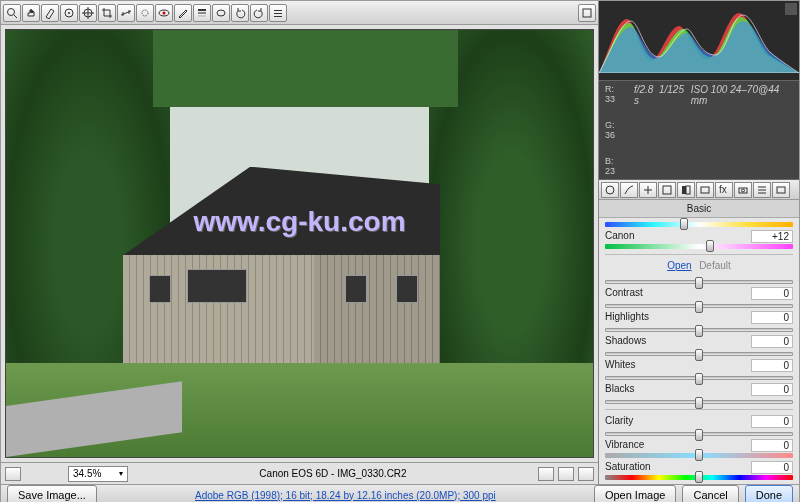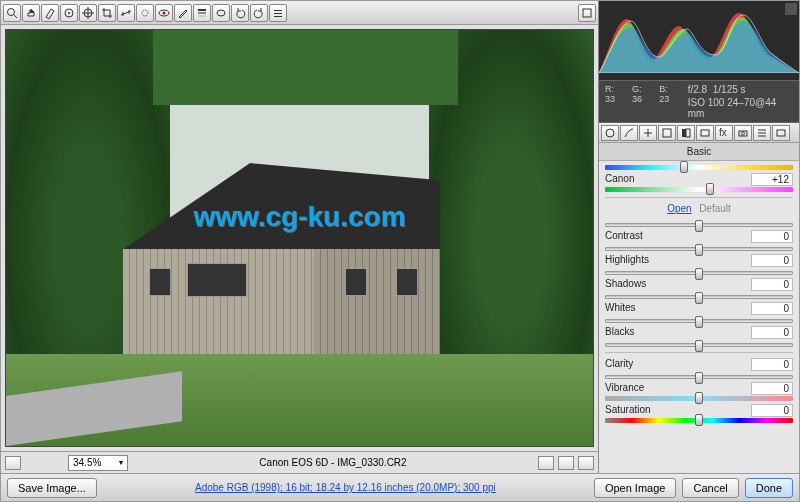--- a/index.html
+++ b/index.html
@@ -19,36 +19,36 @@
 .trees-r { position: absolute; right:0; top:0; width: 28%; height: 100%; background: radial-gradient(ellipse at center, #2f5e29 30%, #1d3f19 70%, #2f5e29 100%); }
 .trees-t { position: absolute; left:25%; top:0; width: 52%; height: 18%; background: #3a6b33; }
 .grass { position: absolute; left:0; right:0; bottom:0; height:22%; background: linear-gradient(#6d9a4e,#4b7a33); }
 .road { position: absolute; left:0; bottom:0; width: 30%; height: 12%; background: #b0b0b0; transform: skewY(-8deg); transform-origin: left bottom; }
 .barn { position: absolute; left: 20%; top: 32%; width: 54%; height: 46%; }
 .roof { width:100%; height:45%; background: #2b2b2b; clip-path: polygon(0 100%, 40% 0, 100% 20%, 100% 100%); }
 .walls { width:100%; height:55%; display:flex; }
 .wall-l { flex:1; background: repeating-linear-gradient(90deg,#b0aa9a 0,#b0aa9a 6px,#8f8a7c 6px,#8f8a7c 7px); }
 .wall-r { width:40%; background: repeating-linear-gradient(90deg,#a09a8c 0,#a09a8c 6px,#7f7a6c 6px,#7f7a6c 7px); }
 .win { position:absolute; width:22px; height:28px; background:#333; border:1px solid #999; }
-.watermark { position:absolute; top:45%; left:50%; transform:translate(-50%,-50%); font-size:28px; font-weight:bold; color:#0ea5e9; text-shadow:1px 1px 0 #666; white-space:nowrap; pointer-events:none; }
+.watermark { position:absolute; top:45%; left:50%; transform:translate(-50%,-50%); font-size:28px; font-weight:bold; color:#c4b5fd; text-shadow:1px 1px 0 #666; white-space:nowrap; pointer-events:none; }
 .below-preview { height: 22px; display:flex; align-items:center; border-top:1px solid #999; padding: 0 4px; gap:4px; }
 .zoom-dd { width:60px; height:16px; border:1px solid #888; background:#fff; display:flex; align-items:center; padding:0 4px;margin-left:43px; }
 .zoom-dd::after { content:"▾"; margin-left:auto; font-size:8px; }
 .below-center { flex:1; text-align:center; }
 .mini-btn { width:16px; height:14px; border:1px solid #888; background:linear-gradient(#fff,#ddd); }
 
 
 .right { width: 200px; display:flex; flex-direction:column; background:#e6e6e6; }
 .histo-box { height: 80px; background:#2a2a2a; border-bottom:1px solid #666; position:relative; }
 .histo-box svg { width:100%; height: 72px; display:block; }
 .histo-flyout { position:absolute; top:2px; right:2px; width:12px; height:12px; background:#555; }
 .exif { background:#444; color:#ccc; padding:3px 6px; display:flex; gap:8px; border-bottom:1px solid #666; }
-.exif-l { display:flex; flex-direction:row; gap:6px;justify-content:center; }
+.exif-l { display:flex; flex-direction:column; gap:16px;justify-content:center; }
 .exif-l span { font-size:9px; }
-.exif-r { display:flex; flex-direction:column; justify-content:center; gap:2px; font-size:9px; }
+.exif-r { display:flex; flex-direction:row; justify-content:center; gap:2px; font-size:9px;font-style:italic; }
 .panel-tabs { height:20px; display:flex; background:linear-gradient(#ececec,#cfcfcf); border-bottom:1px solid #999; align-items:center; padding:0 2px; gap:1px; }
 .ptab { width:18px; height:16px; border:1px solid #888; background:linear-gradient(#fff,#ddd); display:flex; align-items:center; justify-content:center; }
 .panel-title { text-align:center; font-size:10px; padding:3px 0; color:#222; background:#d4d4d4; border-bottom:1px solid #aaa; }
 .panel-body { flex:1; overflow:auto; padding:4px 6px; display:flex; flex-direction:column; gap:3px; }
 .row { display:flex; align-items:center; gap:4px; }
 .row label { font-size:9px; color:#222; }
 .row-sel { height:18px; }
 .row-sel label { width:68px; }
 .sel { flex:1; height:16px; border:1px solid #888; background:linear-gradient(#fff,#eee); display:flex; align-items:center; padding:0 4px; position:relative; }
 .sel::after { content:"▴▾"; font-size:7px; position:absolute; right:3px; letter-spacing:-2px; }

